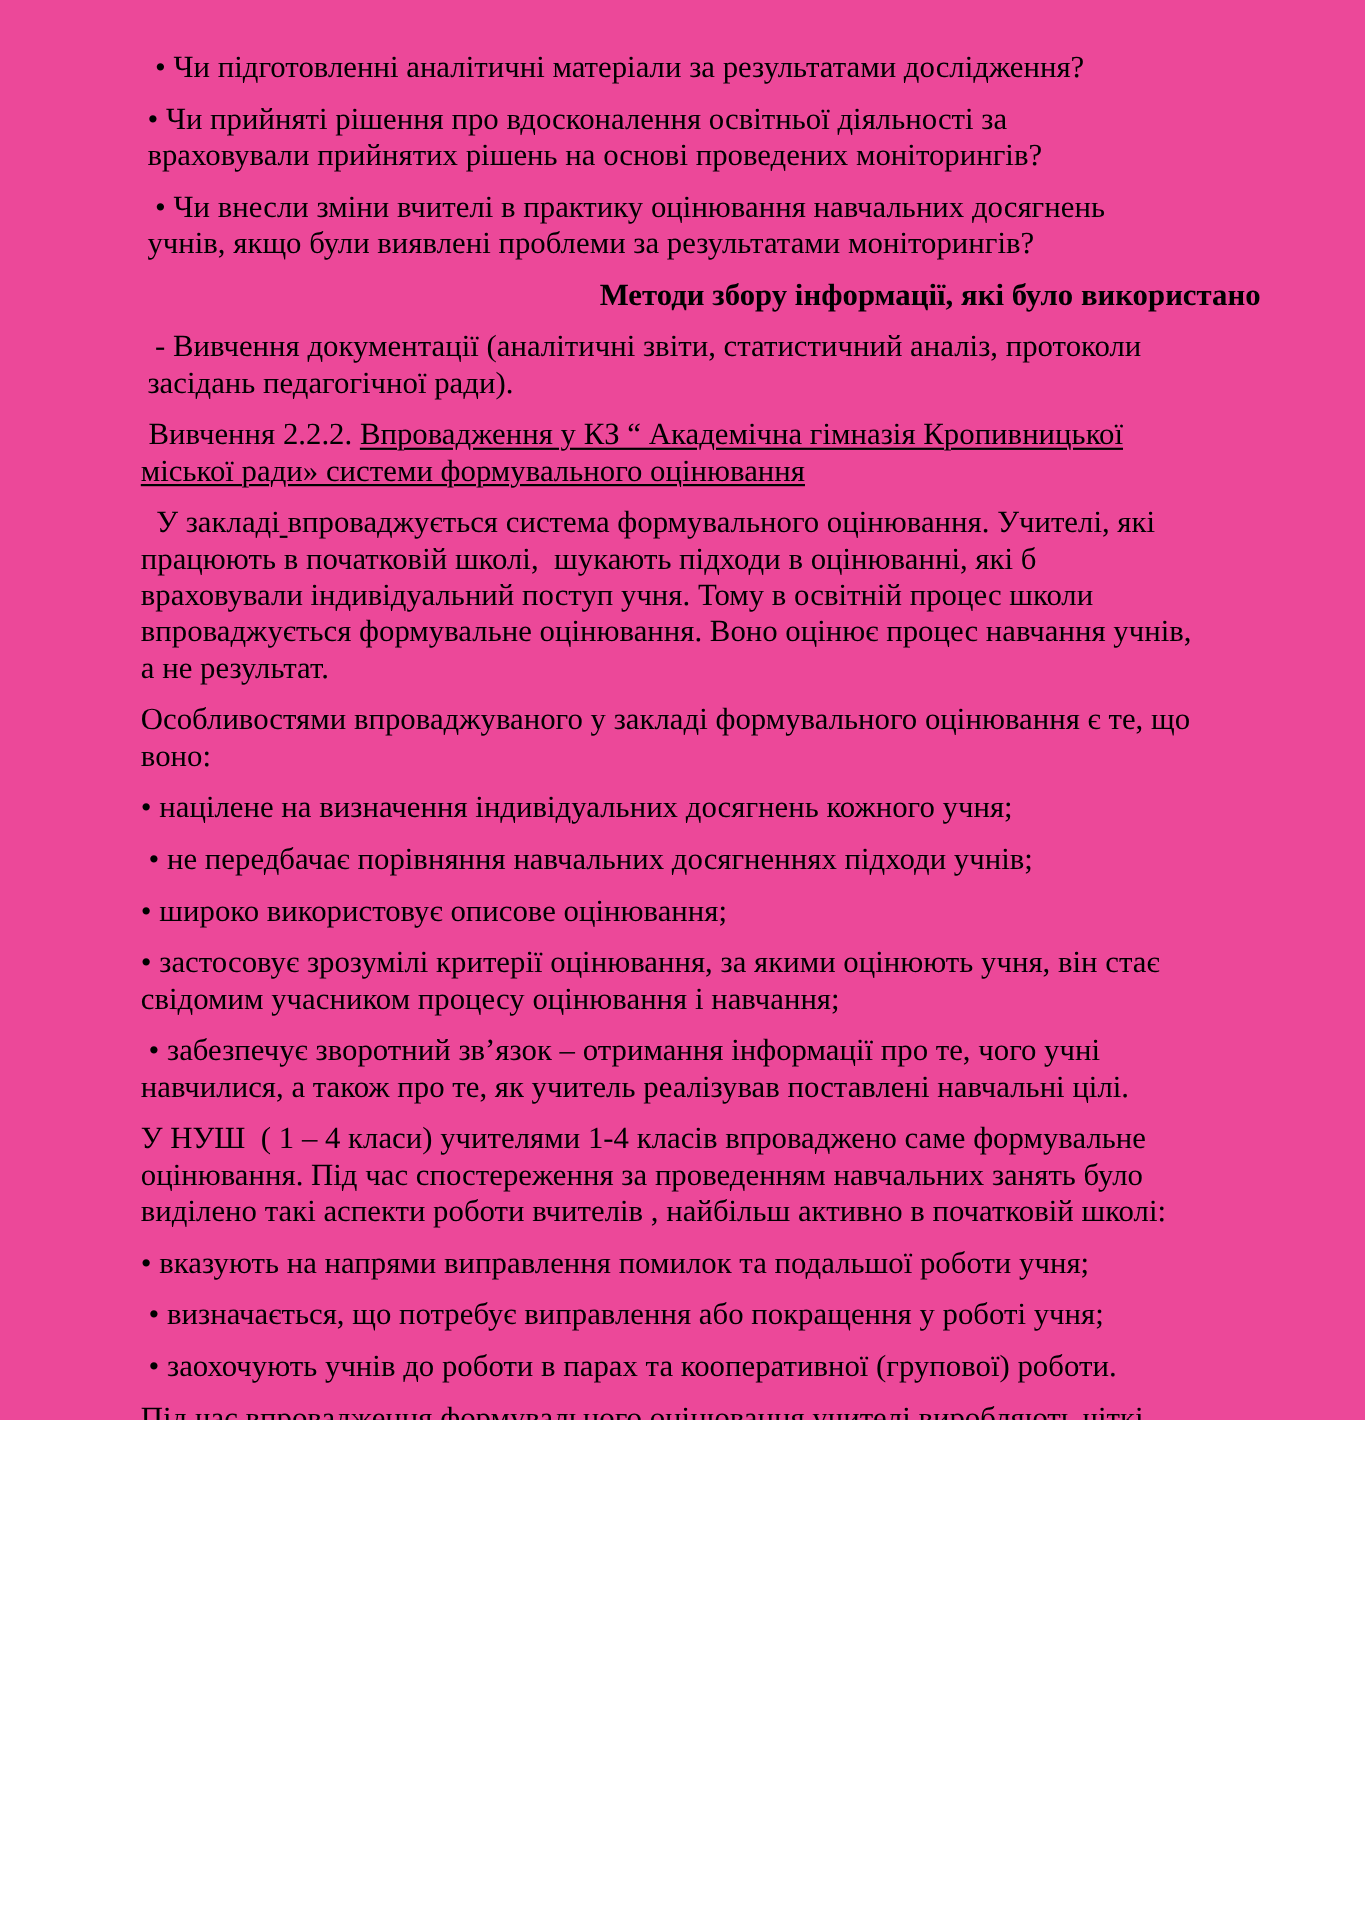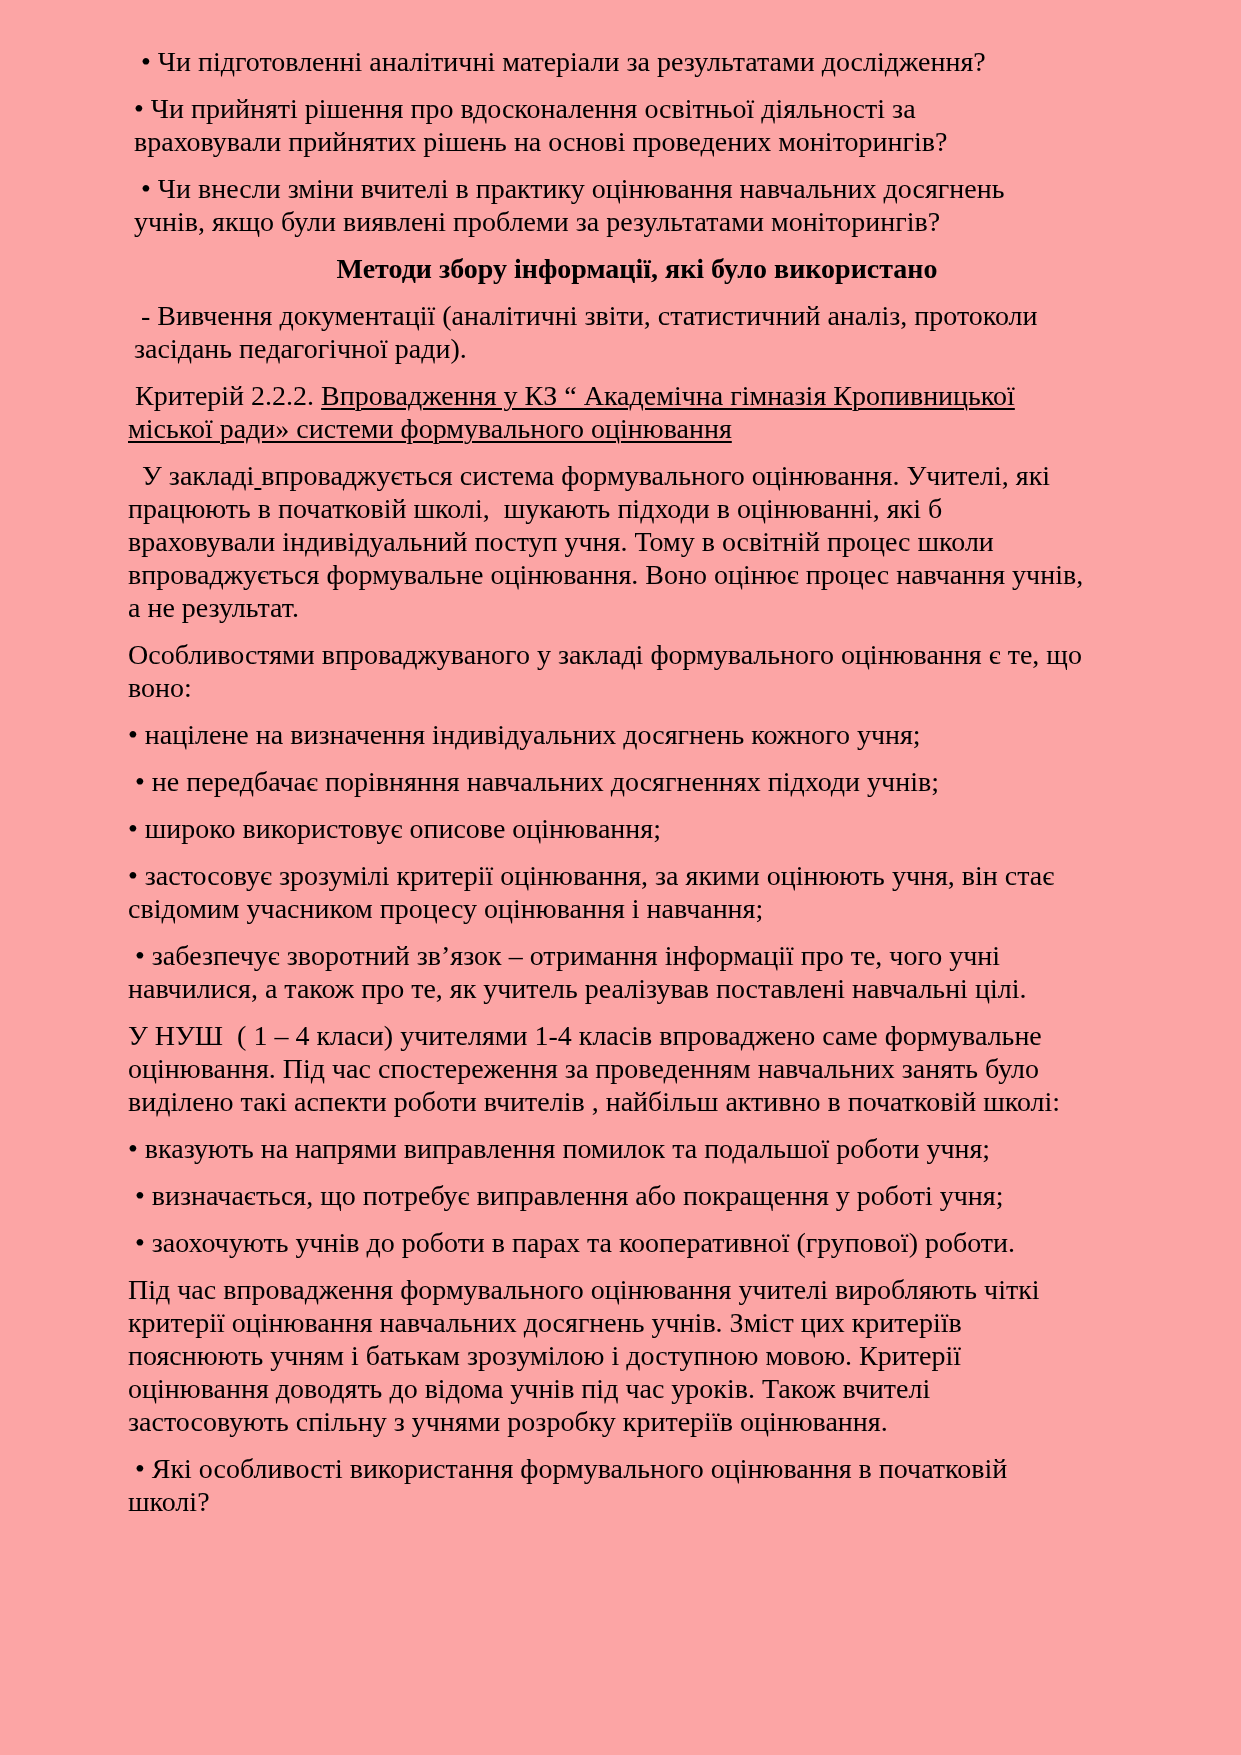--- a/index.html
+++ b/index.html
@@ -5,62 +5,62 @@
 <style>
   html, body {
     margin: 0;
     padding: 0;
     background: #ffffff;
   }
   .page {
     position: relative;
     box-sizing: border-box;
     width: 1241px;
-    height: 1755px;
-    background: #fca5a5;
+    height: 1291px;
+    background: #ec4899;
     color: #000000;
     font-family: "Liberation Serif", "DejaVu Serif", serif;
     font-size: 28px;
     line-height: 33px;
     padding: 45px 95px 0 128px;
     overflow: hidden;
   }
   .doc-body {
     width: 100%;
   }
   .blk {
     margin: 0 0 14px 0;
     white-space: pre-wrap;
     text-align: left;
   }
   .indent-sm {
     margin-left: 6px;
   }
   .heading {
     font-weight: 700;
-    text-align: center;
+    text-align: right;
     margin-left: 0;
   }
   .b { font-weight: 700; }
   .u { text-decoration: underline; text-decoration-thickness: 2px; text-underline-offset: 3px; }
 </style>
 </head>
 <body>
 
 <div class="page">
   <div class="doc-body">
       <p class="blk indent-sm"><span> • Чи підготовленні аналітичні матеріали за результатами дослідження?</span></p>
       <p class="blk indent-sm"><span>• Чи прийняті рішення про вдосконалення освітньої діяльності за
 враховували прийнятих рішень на основі проведених моніторингів?</span></p>
       <p class="blk indent-sm"><span> • Чи внесли зміни вчителі в практику оцінювання навчальних досягнень
 учнів, якщо були виявлені проблеми за результатами моніторингів?</span></p>
       <p class="blk heading"><span class="b">Методи збору інформації, які було використано</span></p>
       <p class="blk indent-sm"><span> - Вивчення документації (аналітичні звіти, статистичний аналіз, протоколи
 засідань педагогічної ради).</span></p>
-      <p class="blk"><span> Критерій 2.2.2. </span><span class="u">Впровадження у КЗ “ Академічна гімназія Кропивницької
+      <p class="blk"><span> Вивчення 2.2.2. </span><span class="u">Впровадження у КЗ “ Академічна гімназія Кропивницької
 міської ради» системи формувального оцінювання</span></p>
       <p class="blk"><span>  У закладі</span><span class="u"> </span><span>впроваджується система формувального оцінювання. Учителі, які
 працюють в початковій школі,  шукають підходи в оцінюванні, які б
 враховували індивідуальний поступ учня. Тому в освітній процес школи
 впроваджується формувальне оцінювання. Воно оцінює процес навчання учнів,
 а не результат.</span></p>
       <p class="blk"><span>Особливостями впроваджуваного у закладі формувального оцінювання є те, що
 воно:</span></p>
       <p class="blk"><span>• націлене на визначення індивідуальних досягнень кожного учня;</span></p>
       <p class="blk"><span> • не передбачає порівняння навчальних досягненнях підходи учнів;</span></p>

